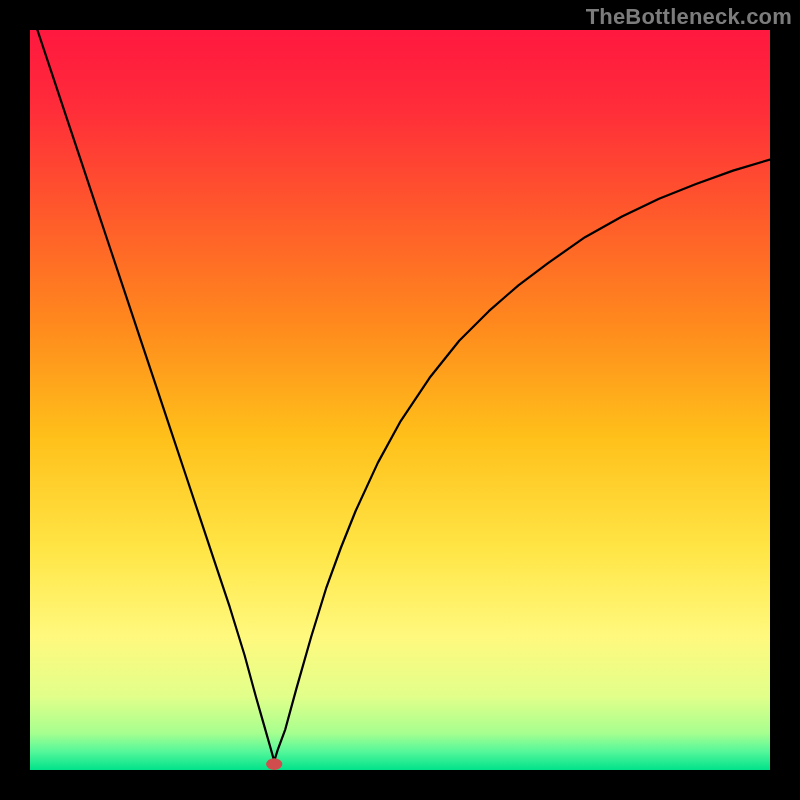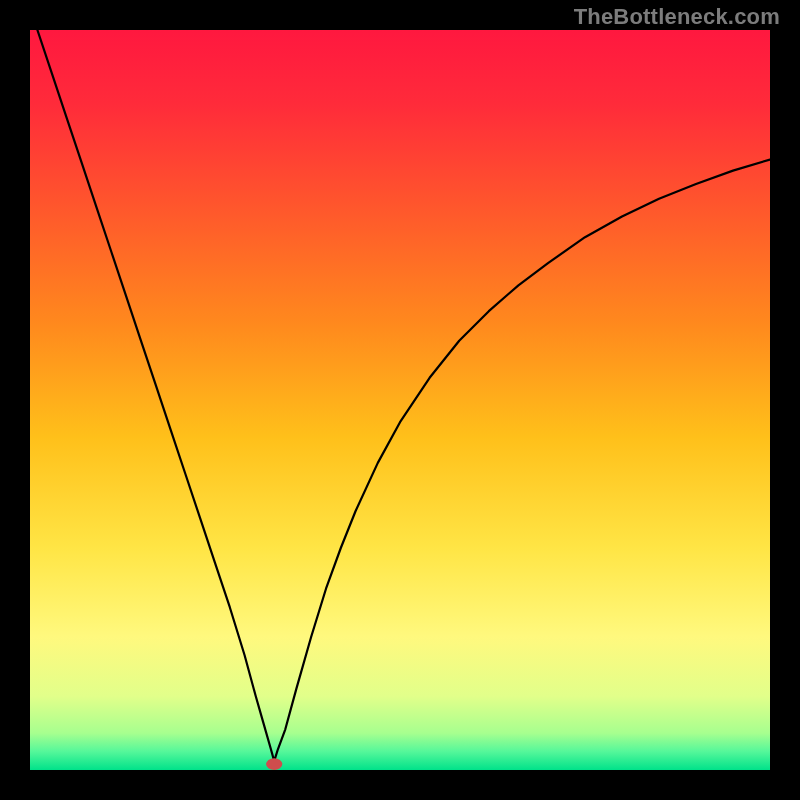--- a/index.html
+++ b/index.html
@@ -21,21 +21,21 @@
     position: absolute;
     left: 30px;
     top: 30px;
     width: 740px;
     height: 740px;
     overflow: hidden;
   }
   .watermark {
     position: absolute;
     top: 4px;
-    right: 20px;
+    right: 8px;
     font-size: 22px;
     font-weight: 600;
     color: #7c7c7c;
     letter-spacing: 0.2px;
     user-select: none;
   }
   svg {
     display: block;
   }
 </style>

